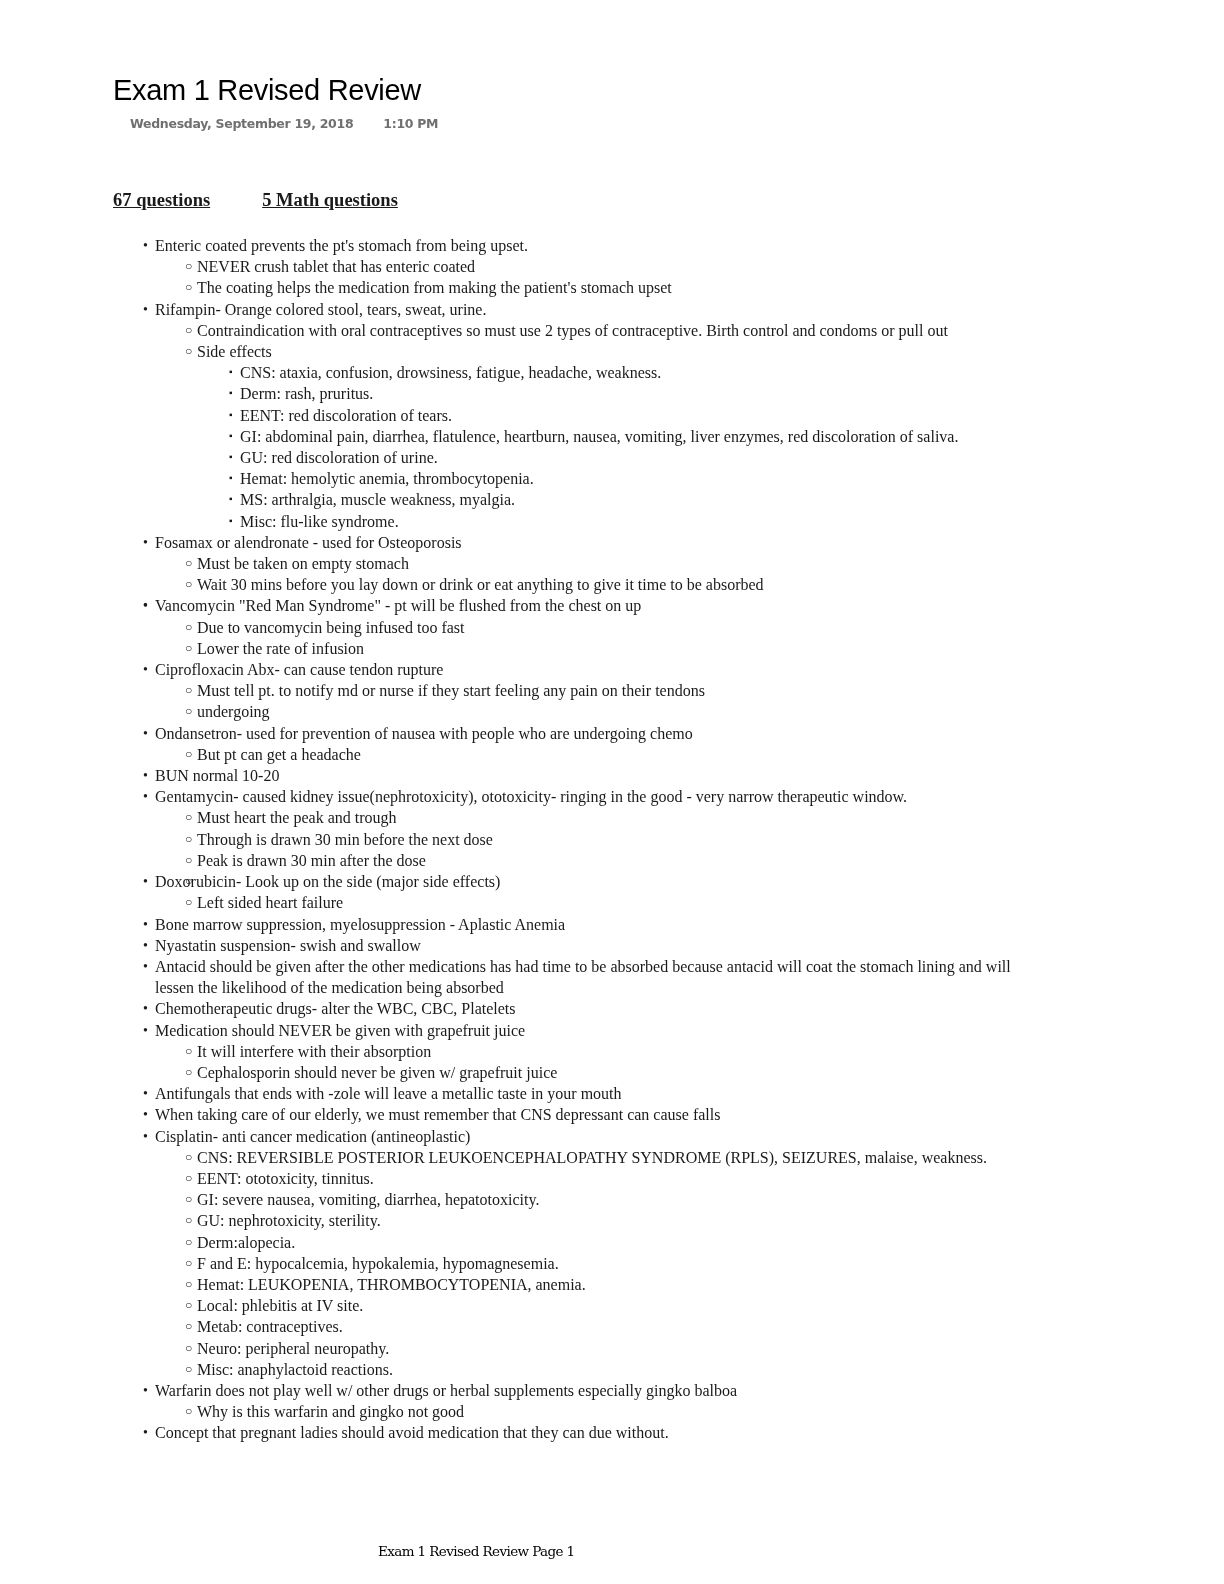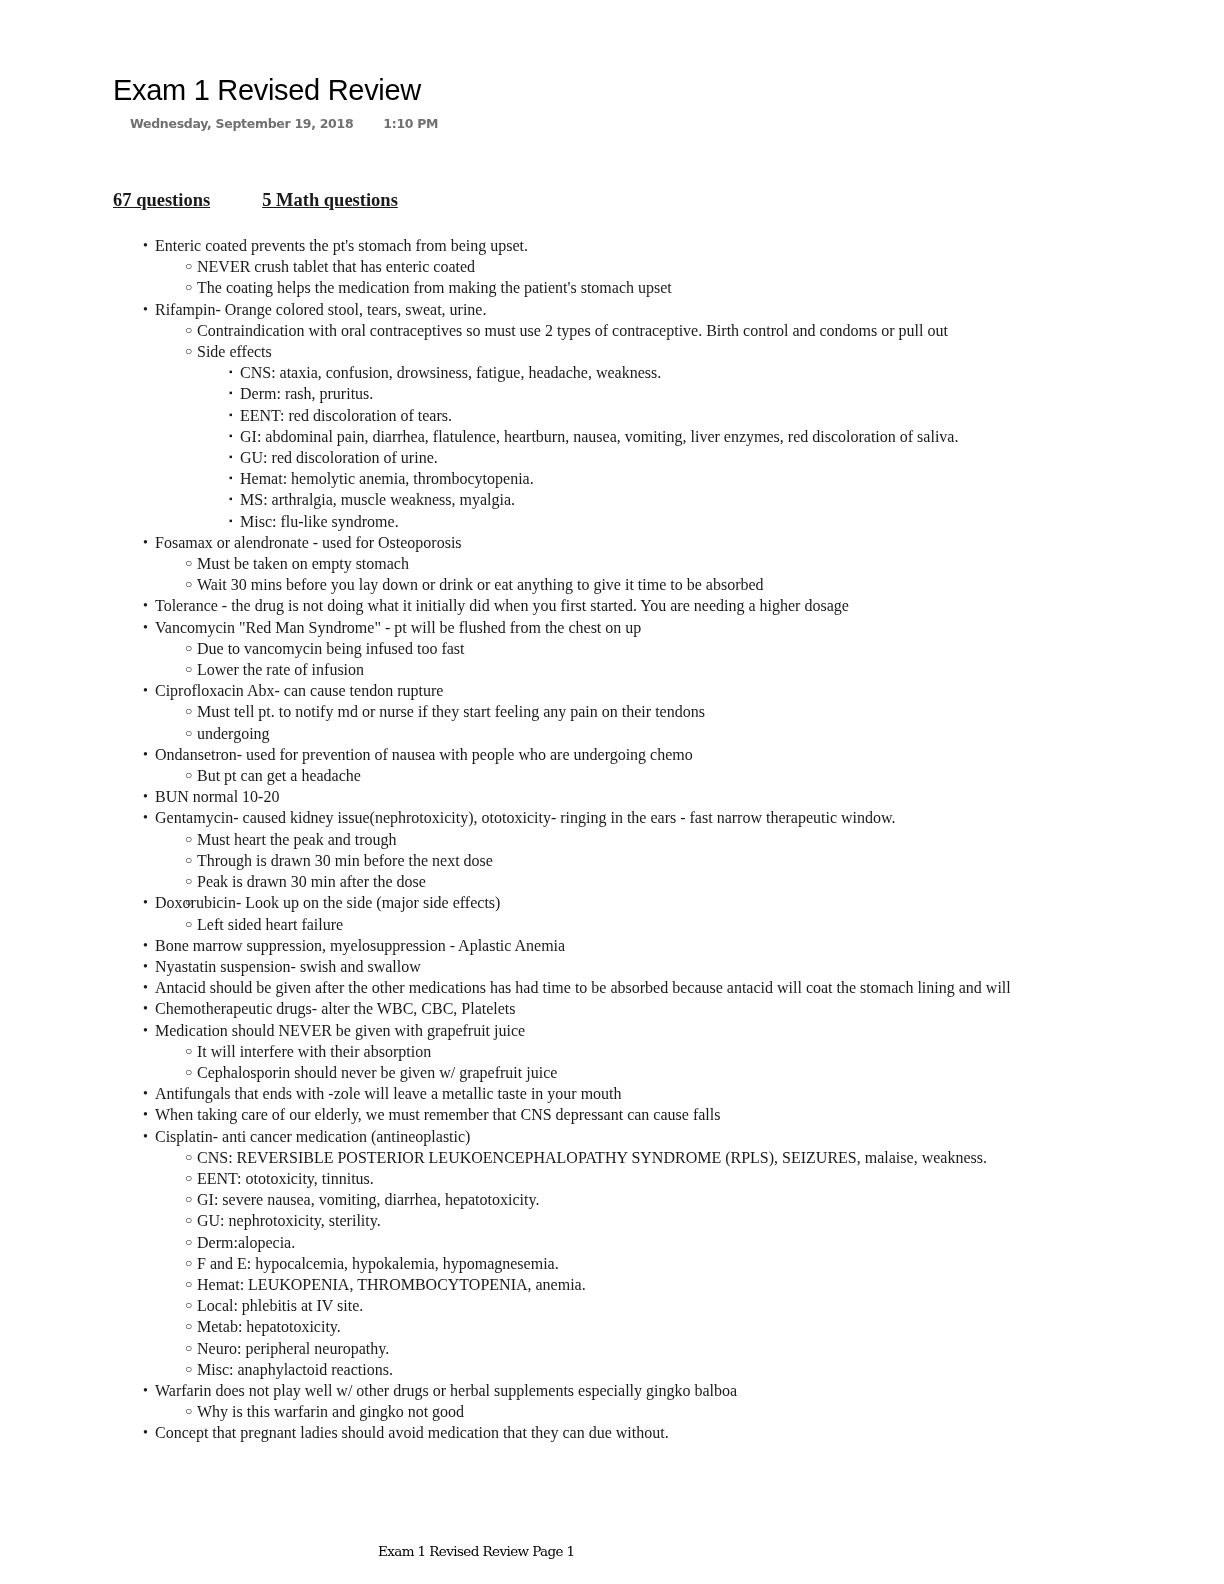--- a/index.html
+++ b/index.html
@@ -64,56 +64,57 @@
     <div class="line l3"><span class="marker">▪</span><span>Derm: rash, pruritus.</span></div>
     <div class="line l3"><span class="marker">▪</span><span>EENT: red discoloration of tears.</span></div>
     <div class="line l3"><span class="marker">▪</span><span>GI: abdominal pain, diarrhea, flatulence, heartburn, nausea, vomiting, liver enzymes, red discoloration of saliva.</span></div>
     <div class="line l3"><span class="marker">▪</span><span>GU: red discoloration of urine.</span></div>
     <div class="line l3"><span class="marker">▪</span><span>Hemat: hemolytic anemia, thrombocytopenia.</span></div>
     <div class="line l3"><span class="marker">▪</span><span>MS: arthralgia, muscle weakness, myalgia.</span></div>
     <div class="line l3"><span class="marker">▪</span><span>Misc: flu-like syndrome.</span></div>
     <div class="line l1"><span class="marker">•</span><span>Fosamax or alendronate - used for Osteoporosis</span></div>
     <div class="line l2"><span class="marker">○</span><span>Must be taken on empty stomach</span></div>
     <div class="line l2"><span class="marker">○</span><span>Wait 30 mins before you lay down or drink or eat anything to give it time to be absorbed</span></div>
-    <div class="line l1"><span class="marker">•</span><span>Tolerance - the drug is not doing what it initially did when you first started. You are needing a higher dosage</span></div>
+    <div class="line l1"><span class="marker">•</span></div>
     <div class="line l1"><span class="marker">•</span><span>Vancomycin "Red Man Syndrome" - pt will be flushed from the chest on up</span></div>
     <div class="line l2"><span class="marker">○</span><span>Due to vancomycin being infused too fast</span></div>
     <div class="line l2"><span class="marker">○</span><span>Lower the rate of infusion</span></div>
     <div class="line l1"><span class="marker">•</span><span>Ciprofloxacin Abx- can cause tendon rupture</span></div>
     <div class="line l2"><span class="marker">○</span><span>Must tell pt. to notify md or nurse if they start feeling any pain on their tendons</span></div>
     <div class="line l2"><span class="marker">○</span><span>undergoing</span></div>
     <div class="line l1"><span class="marker">•</span><span>Ondansetron- used for prevention of nausea with people who are undergoing chemo</span></div>
     <div class="line l2"><span class="marker">○</span><span>But pt can get a headache</span></div>
     <div class="line l1"><span class="marker">•</span><span>BUN normal 10-20</span></div>
-    <div class="line l1"><span class="marker">•</span><span>Gentamycin- caused kidney issue(nephrotoxicity), ototoxicity- ringing in the ears - fast narrow therapeutic window.</span></div>
+    <div class="line l1"><span class="marker">•</span><span>Gentamycin- caused kidney issue(nephrotoxicity), ototoxicity- ringing in the good - very narrow therapeutic window.</span></div>
     <div class="line l2"><span class="marker">○</span><span>Must heart the peak and trough</span></div>
     <div class="line l2"><span class="marker">○</span><span>Through is drawn 30 min before the next dose</span></div>
     <div class="line l2"><span class="marker">○</span><span>Peak is drawn 30 min after the dose</span></div>
     <div class="line l2"><span class="marker">○</span></div>
     <div class="line l1"><span class="marker">•</span><span>Doxorubicin- Look up on the side (major side effects)</span></div>
     <div class="line l2"><span class="marker">○</span><span>Left sided heart failure</span></div>
     <div class="line l1"><span class="marker">•</span><span>Bone marrow suppression, myelosuppression - Aplastic Anemia</span></div>
     <div class="line l1"><span class="marker">•</span><span>Nyastatin suspension- swish and swallow</span></div>
     <div class="line l1 wrap"><span class="marker">•</span><span>Antacid should be given after the other medications has had time to be absorbed because antacid will coat the stomach lining and will</span></div>
+    <div class="cont">lessen the likelihood of the medication being absorbed</div>
     <div class="line l1"><span class="marker">•</span><span>Chemotherapeutic drugs- alter the WBC, CBC, Platelets</span></div>
     <div class="line l1"><span class="marker">•</span><span>Medication should NEVER be given with grapefruit juice</span></div>
     <div class="line l2"><span class="marker">○</span><span>It will interfere with their absorption</span></div>
     <div class="line l2"><span class="marker">○</span><span>Cephalosporin should never be given w/ grapefruit juice</span></div>
     <div class="line l1"><span class="marker">•</span><span>Antifungals that ends with -zole will leave a metallic taste in your mouth</span></div>
     <div class="line l1"><span class="marker">•</span><span>When taking care of our elderly, we must remember that CNS depressant can cause falls</span></div>
     <div class="line l1"><span class="marker">•</span><span>Cisplatin- anti cancer medication (antineoplastic)</span></div>
     <div class="line l2"><span class="marker">○</span><span>CNS: REVERSIBLE POSTERIOR LEUKOENCEPHALOPATHY SYNDROME (RPLS), SEIZURES, malaise, weakness.</span></div>
     <div class="line l2"><span class="marker">○</span><span>EENT: ototoxicity, tinnitus.</span></div>
     <div class="line l2"><span class="marker">○</span><span>GI: severe nausea, vomiting, diarrhea, hepatotoxicity.</span></div>
     <div class="line l2"><span class="marker">○</span><span>GU: nephrotoxicity, sterility.</span></div>
     <div class="line l2"><span class="marker">○</span><span>Derm:alopecia.</span></div>
     <div class="line l2"><span class="marker">○</span><span>F and E: hypocalcemia, hypokalemia, hypomagnesemia.</span></div>
     <div class="line l2"><span class="marker">○</span><span>Hemat: LEUKOPENIA, THROMBOCYTOPENIA, anemia.</span></div>
     <div class="line l2"><span class="marker">○</span><span>Local: phlebitis at IV site.</span></div>
-    <div class="line l2"><span class="marker">○</span><span>Metab: hepatotoxicity.</span></div>
+    <div class="line l2"><span class="marker">○</span><span>Metab: contraceptives.</span></div>
     <div class="line l2"><span class="marker">○</span><span>Neuro: peripheral neuropathy.</span></div>
     <div class="line l2"><span class="marker">○</span><span>Misc: anaphylactoid reactions.</span></div>
     <div class="line l1"><span class="marker">•</span><span>Warfarin does not play well w/ other drugs or herbal supplements especially gingko balboa</span></div>
     <div class="line l2"><span class="marker">○</span><span>Why is this warfarin and gingko not good</span></div>
     <div class="line l1"><span class="marker">•</span><span>Concept that pregnant ladies should avoid medication that they can due without.</span></div>
   </div>
 
 <div class="footer">Exam 1 Revised Review Page 1</div>
 
 </body></html>

